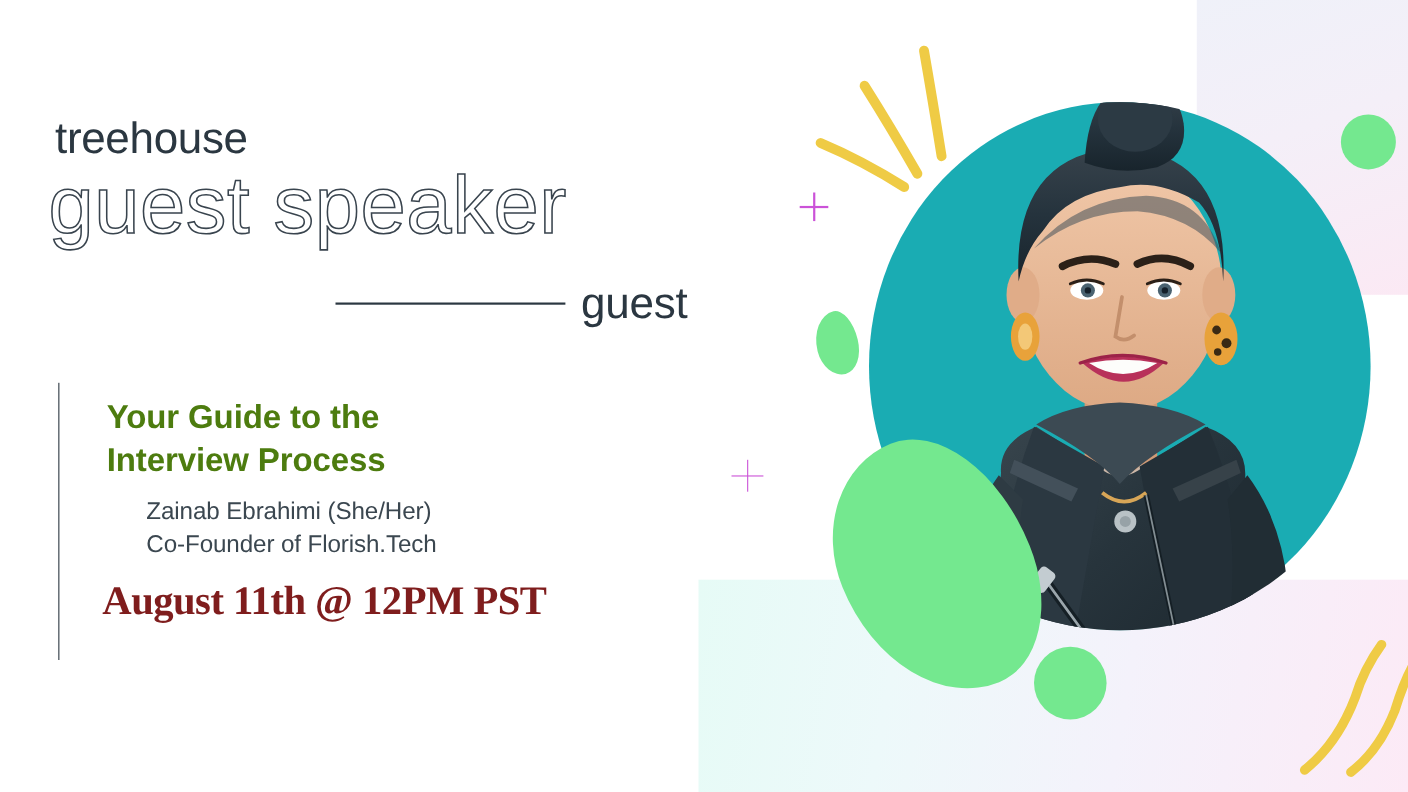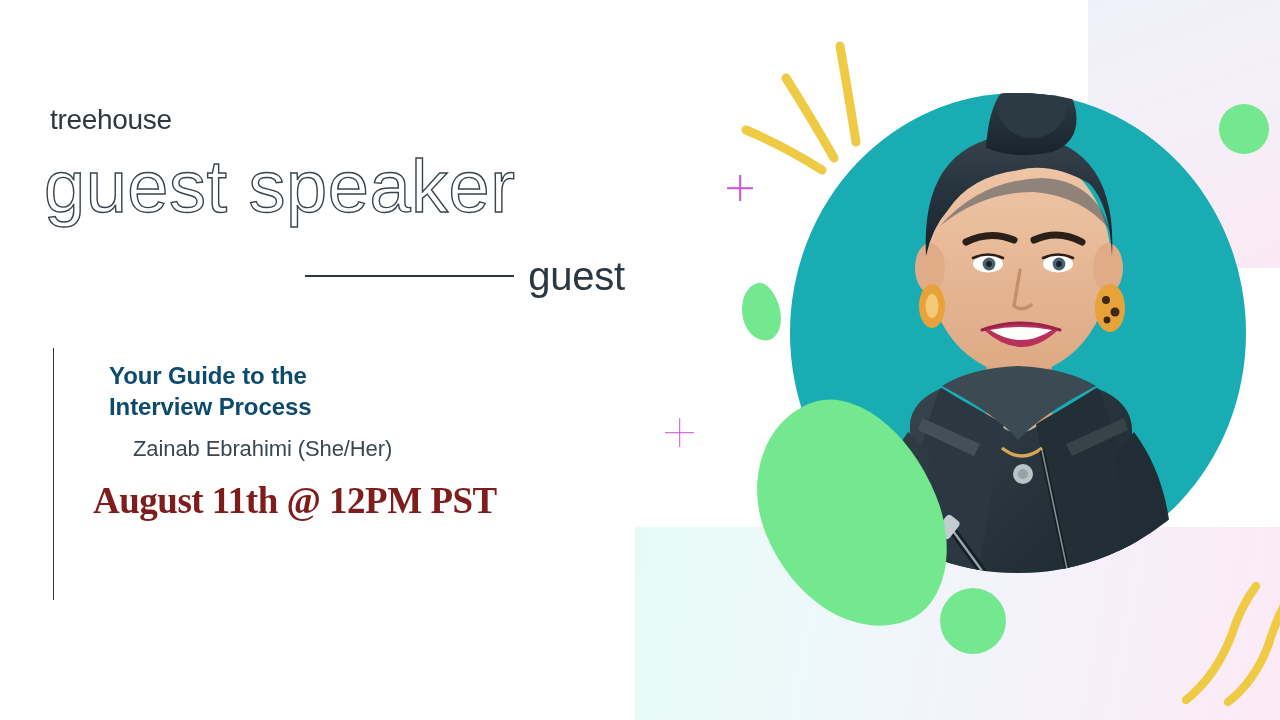--- a/index.html
+++ b/index.html
@@ -130,21 +130,21 @@
     transform: translateY(-50%);
   }
   .plus-1 { left: 727px; top: 175px; width: 26px; height: 26px; }
   .plus-2 { left: 665px; top: 418px; width: 29px; height: 29px; }
 
   
   .brand {
     position: absolute;
     left: 50px;
     top: 106px;
-    font-size: 28px;
+    font-size: 40px;
     font-weight: 400;
     letter-spacing: -0.3px;
     color: #2b3741;
     line-height: 1;
   }
   .headline-outline {
     position: absolute;
     left: 44px;
     top: 150px;
     font-size: 74px;
@@ -182,26 +182,26 @@
   .detail-block {
     position: absolute;
     left: 53px;
     top: 348px;
     height: 252px;
     border-left: 1.6px solid #2b3741;
     padding-left: 39px;
     box-sizing: border-box;
   }
   .talk-title {
-    font-size: 24px;
+    font-size: 30px;
     font-weight: 600;
     line-height: 1.3;
-    color: #0c4a6e;
+    color: #4d7c0f;
     letter-spacing: -0.1px;
-    margin: 12px 0 0 16px;
+    margin: 12px 0 0 4px;
     white-space: pre-line;
   }
   .speaker-line {
     font-size: 22px;
     font-weight: 400;
     line-height: 1.36;
     color: #3b4750;
     margin-top: 12px;
     letter-spacing: -0.1px;
     margin-left: 40px;
@@ -354,17 +354,18 @@
   <div class="series-row">
     <span class="series-rule"></span>
     <span class="series-word">guest</span>
   </div>
 
   <div class="detail-block">
     <div class="talk-title">Your Guide to the
 Interview Process</div>
     <div class="speaker-line">
       <div>Zainab Ebrahimi (She/Her)</div>
+      <div>Co-Founder of Florish.Tech</div>
     </div>
     <div class="when">August 11th @ 12PM PST</div>
   </div>
 
 </div>
 
 </body></html>

